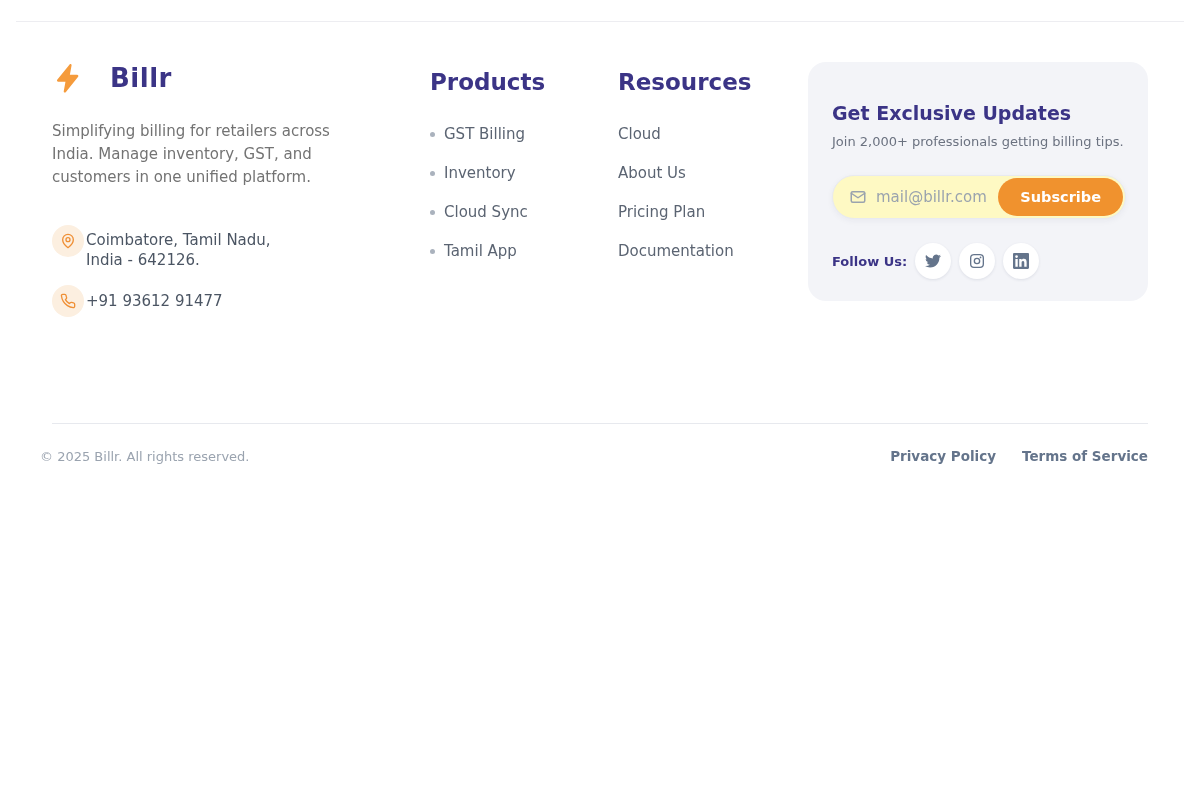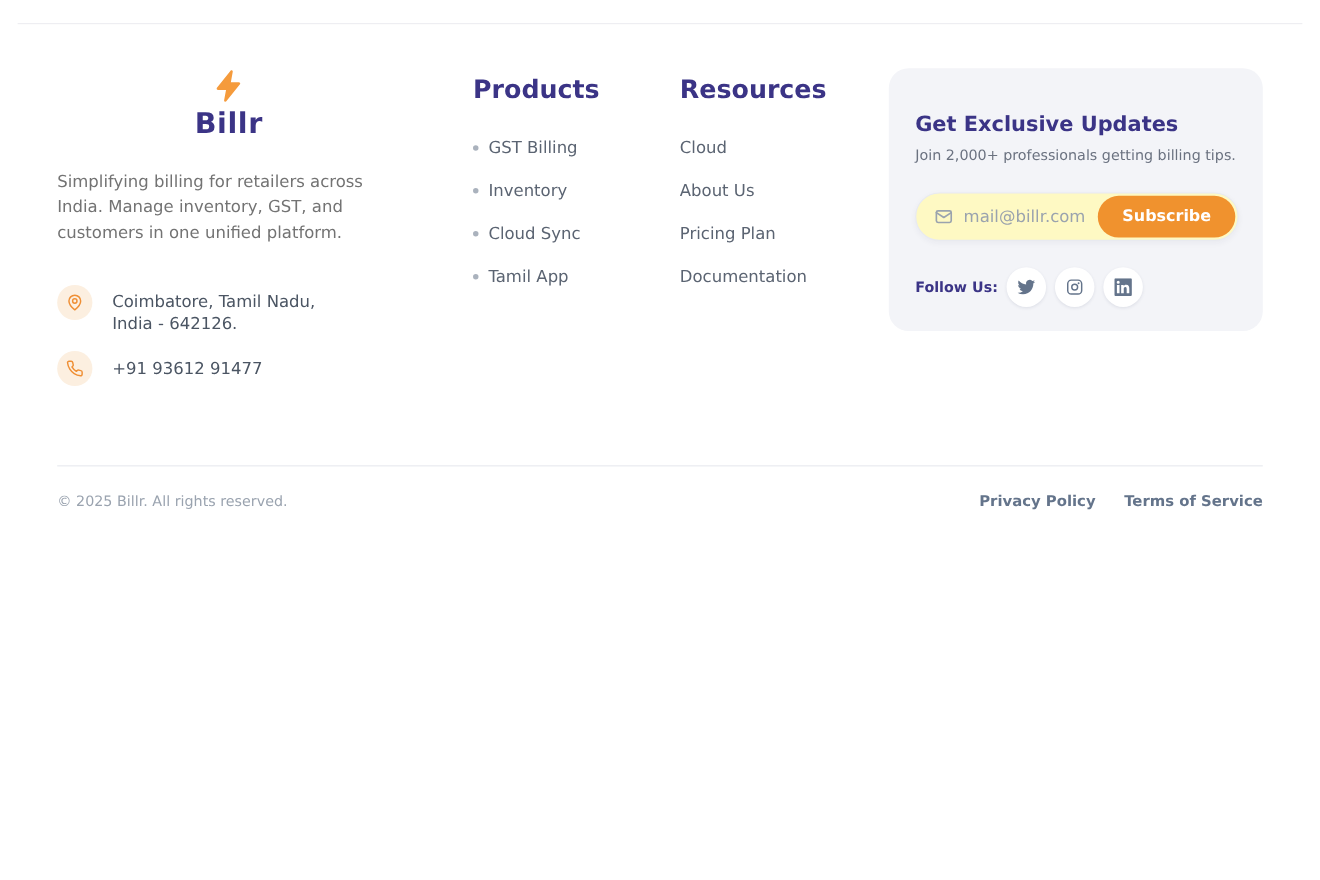--- a/index.html
+++ b/index.html
@@ -6,26 +6,26 @@
   html,body { width:1200px; height:800px; background:#ffffff;
     font-family:"DejaVu Sans","Liberation Sans",sans-serif; color:#4b5563; }
   .page { position:relative; width:1200px; height:800px; overflow:hidden; }
 
   .top-divider { position:absolute; top:21px; left:16px; right:16px; height:1px; background:#ededf1; }
 
   .footer-main { display:flex; align-items:flex-start; padding:62px 52px 0 52px; }
 
   
   .brand-col { width:312px; }
-  .logo-row { display:flex; align-items:center; gap:4px;flex-direction:column; }
+  .logo-row { display:flex; align-items:center; gap:26px; }
   .bolt { width:32px; height:32px; flex:0 0 auto; }
   .brand-name { font-size:26px; font-weight:bold; color:#3b3486; letter-spacing:0.5px; }
   .brand-desc { margin-top:26px; font-size:15px; line-height:23px; color:#737373; }
   .contact-list { margin-top:36px; }
-  .contact-row { display:flex; align-items:flex-start; gap:18px; margin-bottom:15px; }
+  .contact-row { display:flex; align-items:flex-start; gap:2px; margin-bottom:15px; }
   .contact-row:last-child { margin-bottom:0; }
   .icon-circle { width:32px; height:32px; border-radius:50%; background:#fcefe0;
     display:flex; align-items:center; justify-content:center; flex:0 0 auto; }
   .icon-circle svg { width:16px; height:16px; stroke:#ef8f35; fill:none;
     stroke-width:2; stroke-linecap:round; stroke-linejoin:round; }
   .contact-text { font-size:15px; line-height:20px; color:#4b5563; padding-top:5px; }
   .contact-text.single { padding-top:6px; }
 
   
   .links-col { margin-top:7px; }
@@ -61,21 +61,21 @@
   .social-circle { width:36px; height:36px; border-radius:50%; background:#ffffff;
     display:flex; align-items:center; justify-content:center; margin-left:8px;
     box-shadow:0 1px 3px rgba(30,40,80,0.10); cursor:pointer; }
   .social-circle:first-of-type { margin-left:19px; }
   .social-circle svg { width:16px; height:16px; }
   .ic-fill { fill:#64748b; }
   .ic-stroke { stroke:#64748b; fill:none; stroke-width:2; stroke-linecap:round; stroke-linejoin:round; }
 
   
   .bottom-divider { position:absolute; top:423px; left:52px; right:52px; height:1px; background:#e7e9ee; }
-  .bottom-bar { position:absolute; top:448px; left:52px; right:52px;
+  .bottom-bar { position:absolute; top:448px; left:40px; right:52px;
     display:flex; align-items:center; justify-content:space-between; }
   .copyright { font-size:13px; color:#9aa3af; }
   .bottom-links { display:flex; gap:26px; }
   .bottom-link { font-size:13.5px; font-weight:bold; color:#64748b; cursor:pointer; }
 </style>
 </head>
 <body>
 
 <div class="page">
   <div class="top-divider"></div>

